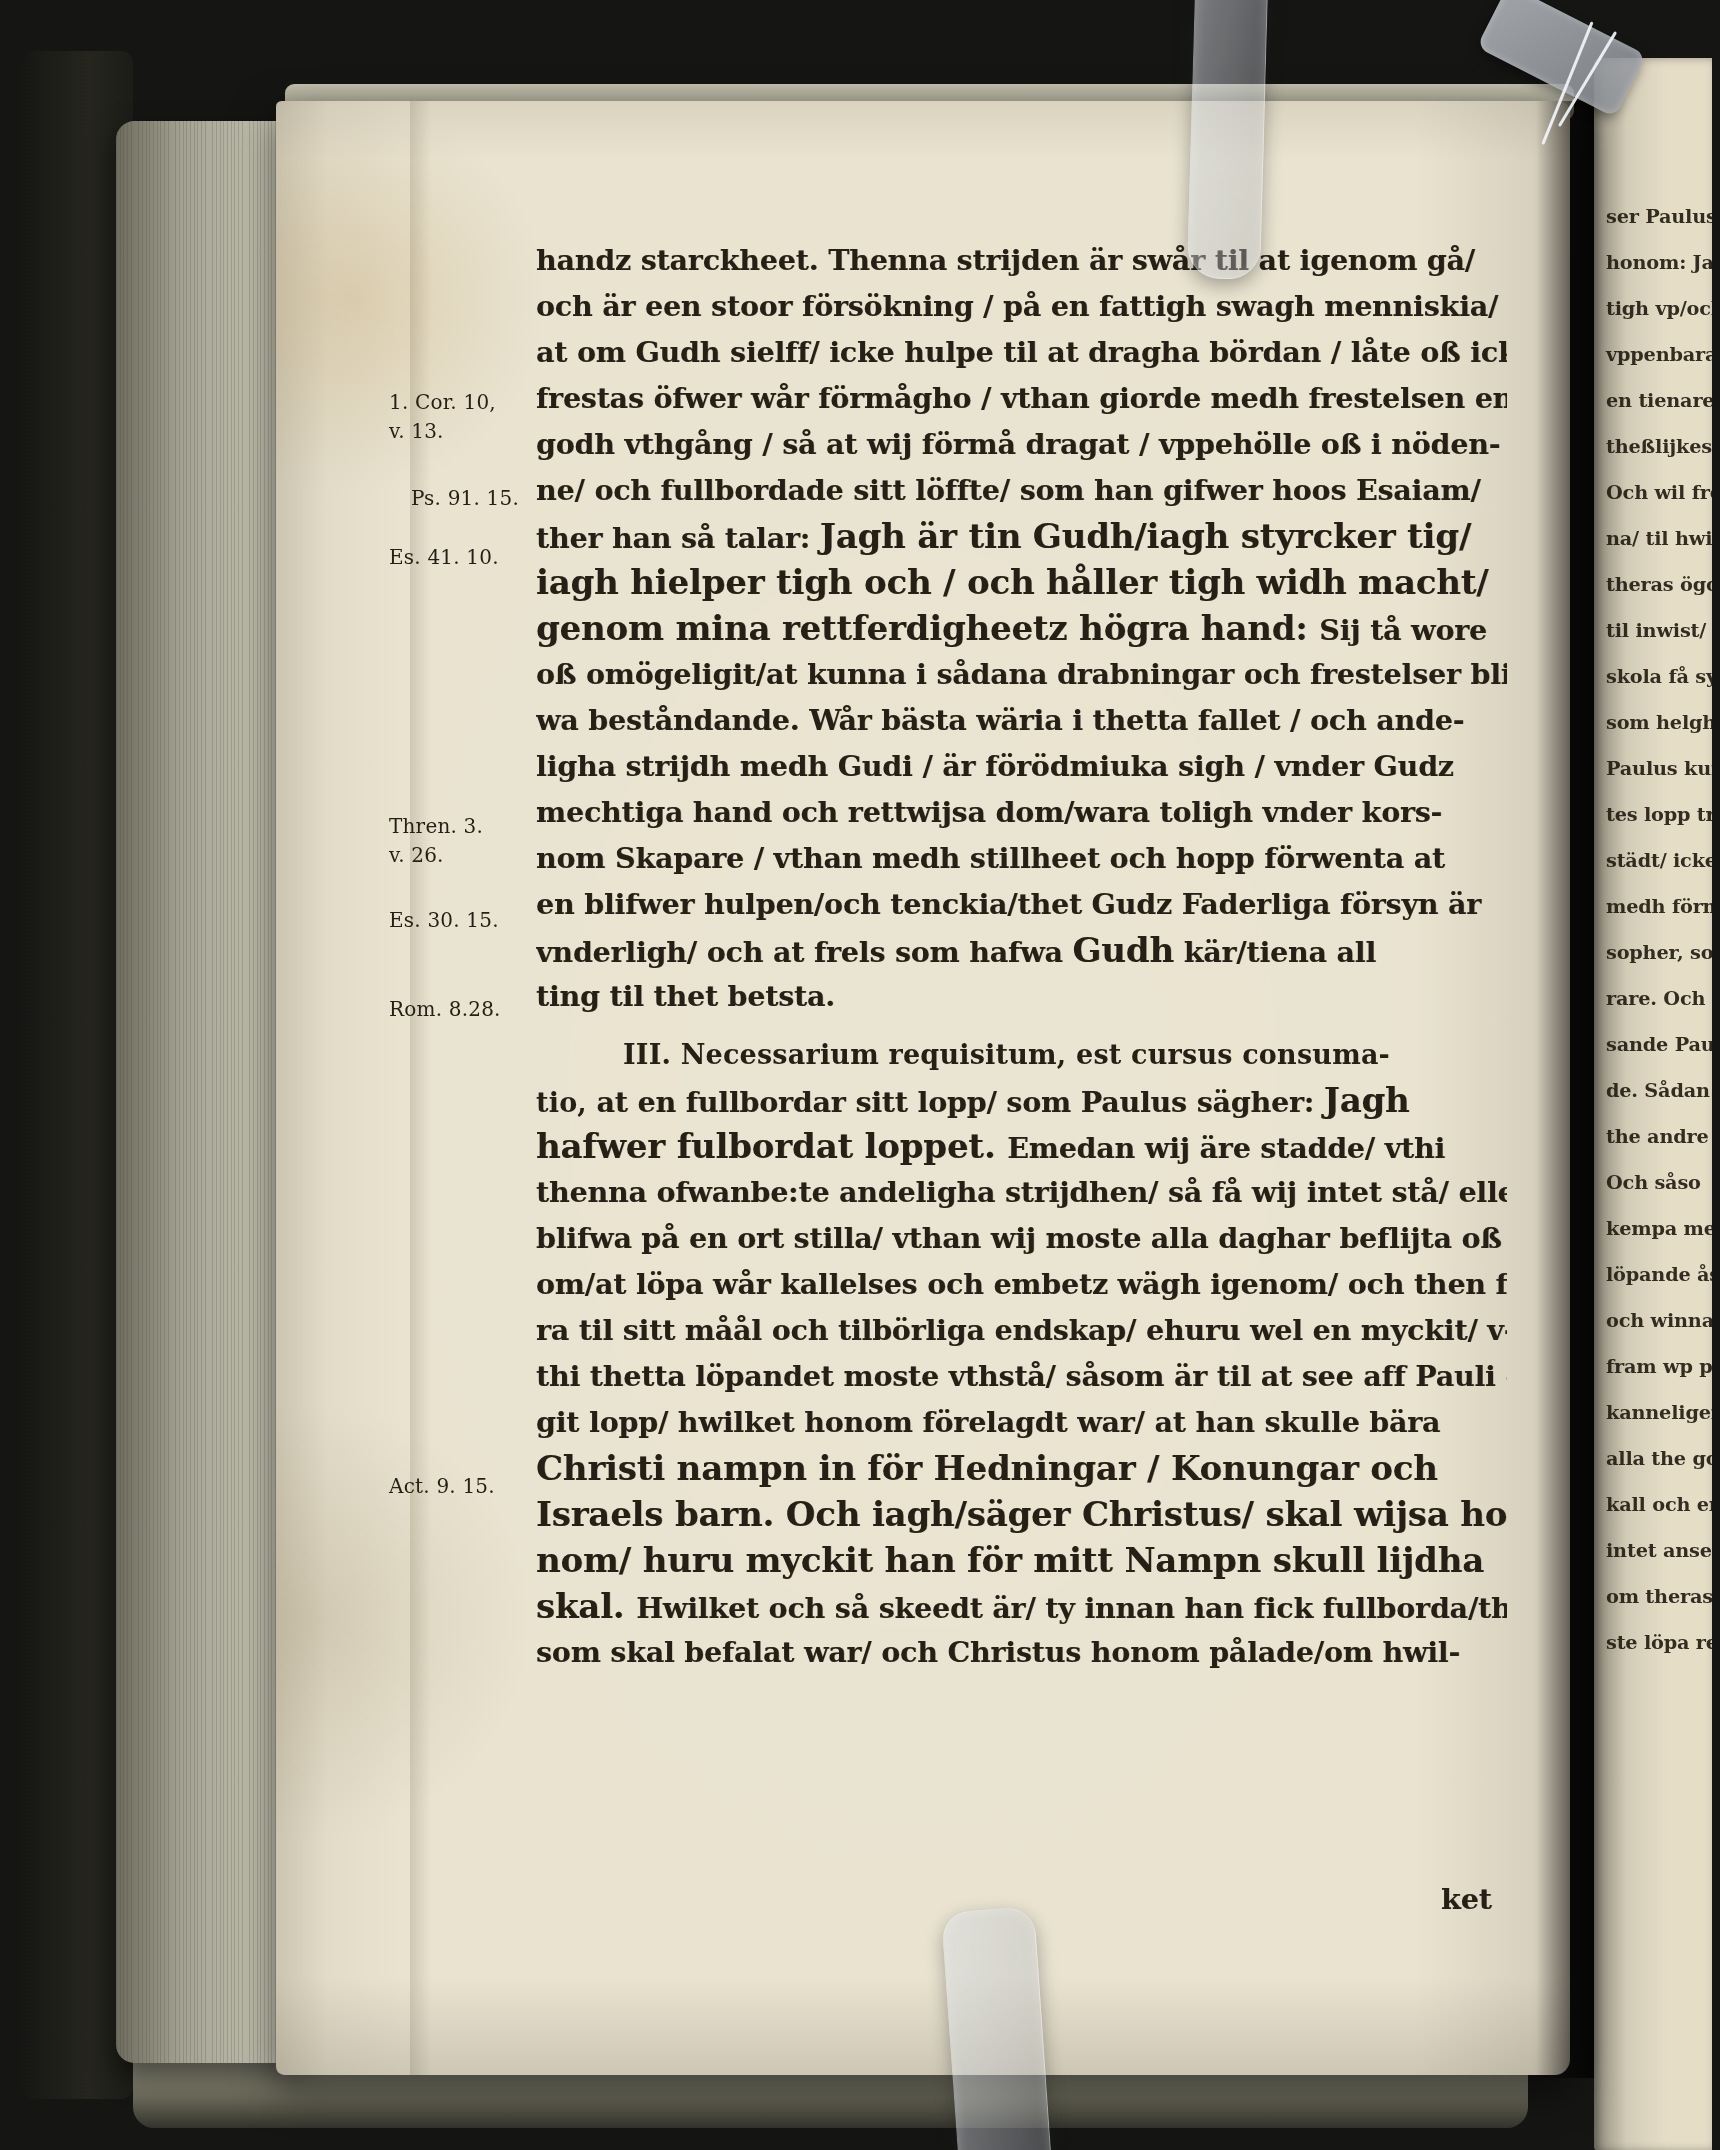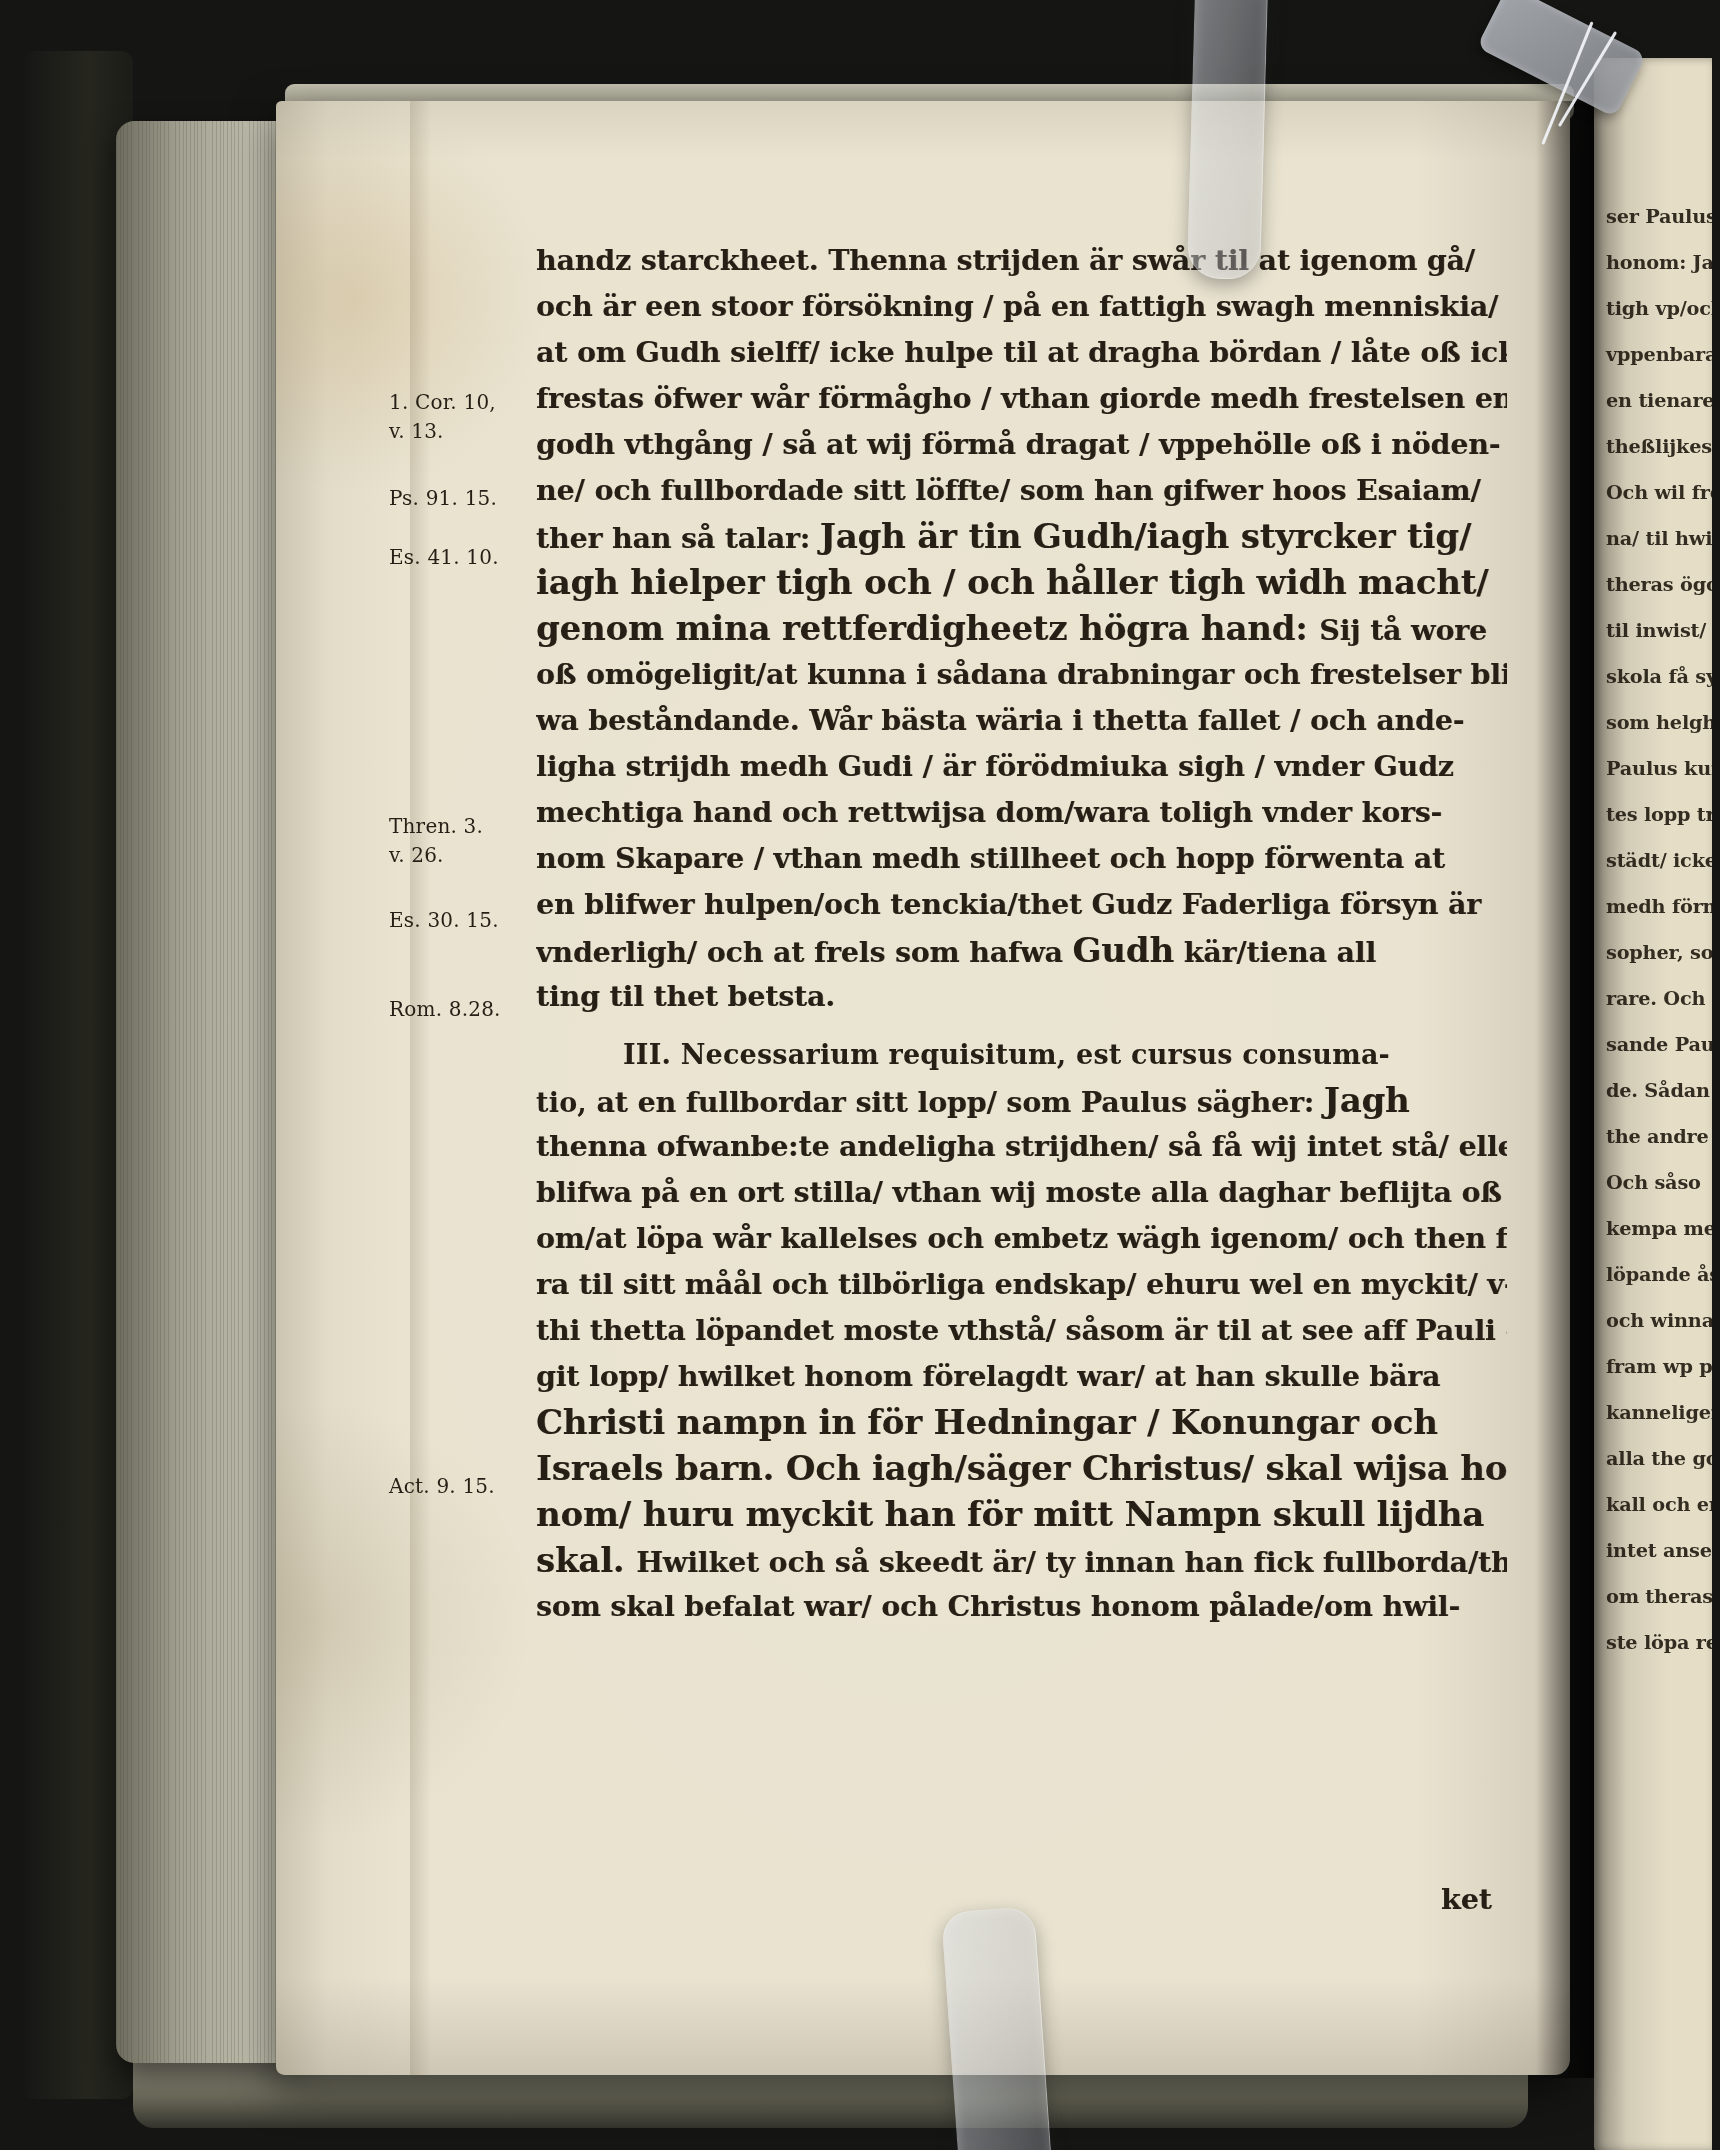--- a/index.html
+++ b/index.html
@@ -143,21 +143,21 @@
         <div class="rline">om theras förel</div>
         <div class="rline">ste löpa rett ende</div>
       </div>
   </div>
 
   <div class="left-page">
     <div class="deckle"></div>
     <div class="margin-notes">
         <div class="margin-note" style="top: 287px;">1. Cor. 10,
 v. 13.</div>
-        <div class="margin-note" style="top: 383px;">Ps. 91. 15.</div>
+        <div class="margin-note" style="top: 383px; text-align: center;">Ps. 91. 15.</div>
         <div class="margin-note" style="top: 442px;">Es. 41. 10.</div>
         <div class="margin-note" style="top: 711px;">Thren. 3.
 v. 26.</div>
         <div class="margin-note" style="top: 805px;">Es. 30. 15.</div>
         <div class="margin-note" style="top: 894px;">Rom. 8.28.</div>
         <div class="margin-note" style="top: 1371px;">Act. 9. 15.</div>
       </div>
     <div class="text-block">
         <div class="line"><span>handz starckheet. Thenna strijden är swår til at igenom gå/</span></div>
         <div class="line"><span>och är een stoor försökning / på en fattigh swagh menniskia/ så</span></div>
@@ -171,20 +171,21 @@
         <div class="line"><span>oß omögeligit/at kunna i sådana drabningar och frestelser blif-</span></div>
         <div class="line"><span>wa beståndande. Wår bästa wäria i thetta fallet / och ande-</span></div>
         <div class="line"><span>ligha strijdh medh Gudi / är förödmiuka sigh / vnder Gudz</span></div>
         <div class="line"><span>mechtiga hand och rettwijsa dom/wara toligh vnder kors-</span></div>
         <div class="line"><span>nom Skapare / vthan medh stillheet och hopp förwenta at</span></div>
         <div class="line"><span>en blifwer hulpen/och tenckia/thet Gudz Faderliga försyn är</span></div>
         <div class="line"><span>vnderligh/ och at frels som hafwa </span><span class="seg-em">Gudh</span><span> kär/tiena all</span></div>
         <div class="line"><span>ting til thet betsta.</span></div>
         <div class="line ind para"><span class="seg-lat">III. Necessarium requisitum, est cursus consuma-</span></div>
         <div class="line"><span class="seg-lat">tio, </span><span>at en fullbordar sitt lopp/ som Paulus sägher: </span><span class="seg-em">Jagh</span></div>
+        <div class="line"><span class="seg-em">hafwer fulbordat loppet. </span><span>Emedan wij äre stadde/ vthi</span></div>
         <div class="line"><span>thenna ofwanbe:te andeligha strijdhen/ så få wij intet stå/ eller</span></div>
         <div class="line"><span>blifwa på en ort stilla/ vthan wij moste alla daghar beflijta oß</span></div>
         <div class="line"><span>om/at löpa wår kallelses och embetz wägh igenom/ och then fö-</span></div>
         <div class="line"><span>ra til sitt måål och tilbörliga endskap/ ehuru wel en myckit/ v-</span></div>
         <div class="line"><span>thi thetta löpandet moste vthstå/ såsom är til at see aff Pauli e-</span></div>
         <div class="line"><span>git lopp/ hwilket honom förelagdt war/ at han skulle bära</span></div>
         <div class="line"><span class="seg-em">Christi nampn in för Hedningar / Konungar och</span></div>
         <div class="line"><span class="seg-em">Israels barn. Och iagh/säger Christus/ skal wijsa ho-</span></div>
         <div class="line"><span class="seg-em">nom/ huru myckit han för mitt Nampn skull lijdha</span></div>
         <div class="line"><span class="seg-em">skal. </span><span>Hwilket och så skeedt är/ ty innan han fick fullborda/thet</span></div>

